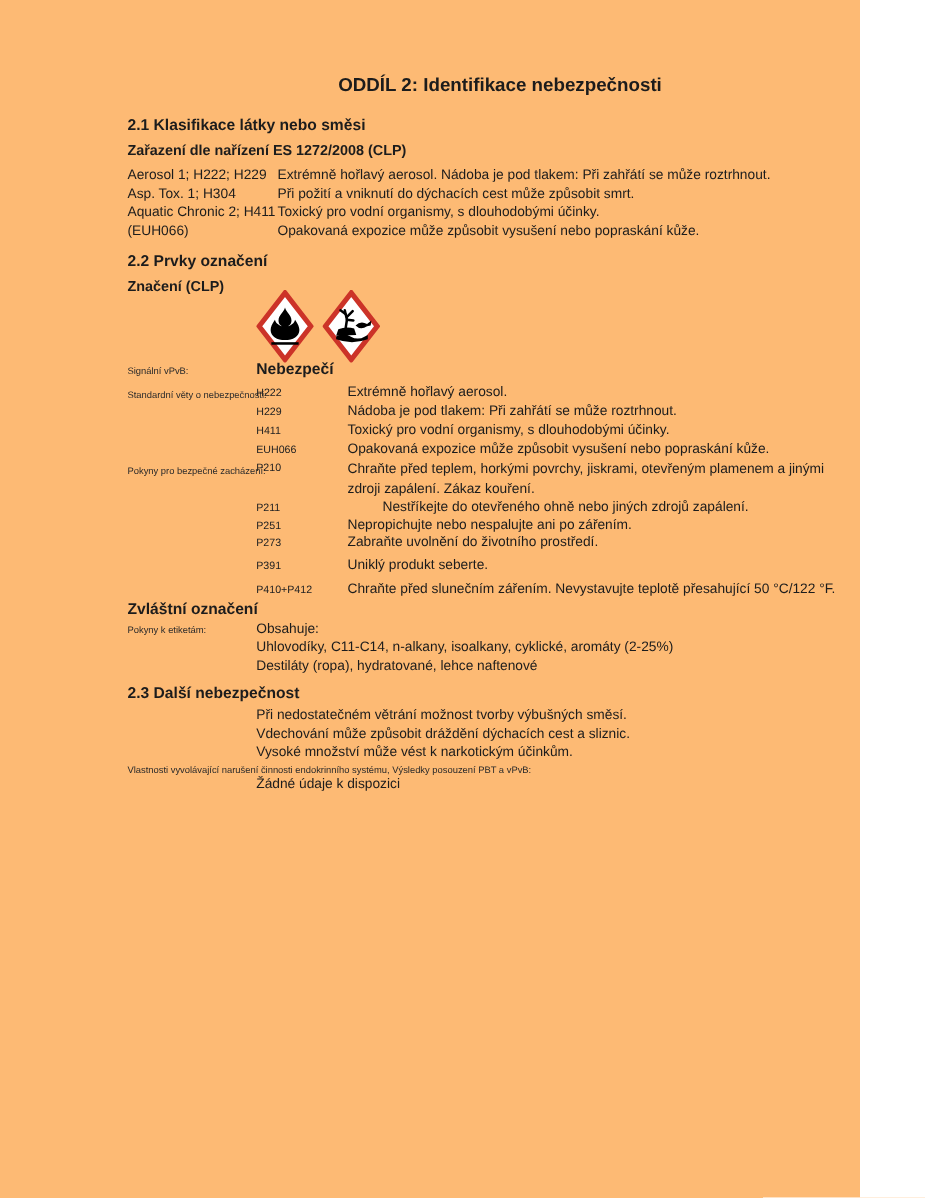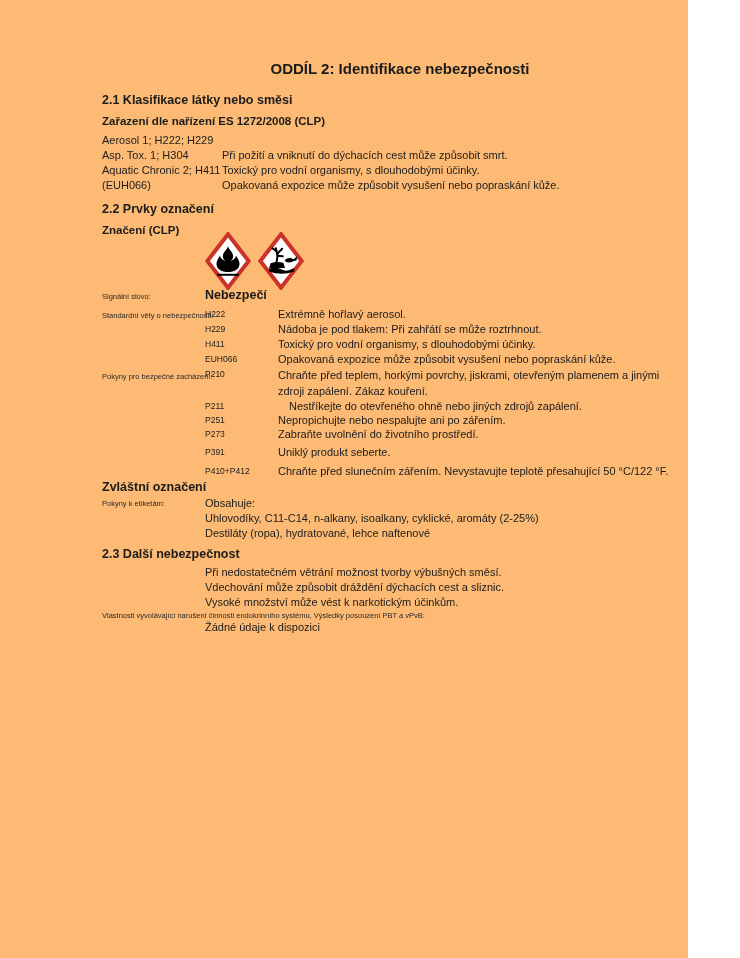--- a/index.html
+++ b/index.html
@@ -23,20 +23,21 @@
 <body>
 
 <div class="page">
 
   <div class="abs title" style="left:70px;top:60px;width:660px;">ODDÍL 2: Identifikace nebezpečnosti</div>
 
   <div class="abs h12" style="left:102px;top:93px;">2.1 Klasifikace látky nebo směsi</div>
   <div class="abs h11" style="left:102px;top:115px;">Zařazení dle nařízení ES 1272/2008 (CLP)</div>
 
   <div class="abs t11" style="left:102px;top:133px;">Aerosol 1; H222; H229</div>
+  <div class="abs t11" style="left:222px;top:133px;">Extrémně hořlavý aerosol. Nádoba je pod tlakem: Při zahřátí se může roztrhnout.</div>
   <div class="abs t11" style="left:102px;top:148px;">Asp. Tox. 1; H304</div>
   <div class="abs t11" style="left:222px;top:148px;">Při požití a vniknutí do dýchacích cest může způsobit smrt.</div>
   <div class="abs t11" style="left:102px;top:163px;">Aquatic Chronic 2; H411</div>
   <div class="abs t11" style="left:222px;top:163px;">Toxický pro vodní organismy, s dlouhodobými účinky.</div>
   <div class="abs t11" style="left:102px;top:178px;">(EUH066)</div>
   <div class="abs t11" style="left:222px;top:178px;">Opakovaná expozice může způsobit vysušení nebo popraskání kůže.</div>
 
   <div class="abs h12" style="left:102px;top:202px;">2.2 Prvky označení</div>
   <div class="abs h11" style="left:102px;top:224px;">Značení (CLP)</div>
 
@@ -55,38 +56,38 @@
         <path d="M34 37 l8 -8"></path>
         <path d="M34 41 l9 1"></path>
         <path d="M32 33 l-7 -5"></path>
       </g>
       <path d="M22 54 q11 -4 22 -1 l3 9 l-28 1 z" fill="#000"></path>
       <path d="M46 49 q7 -7 16 -2 l6 -5 l-1 7 l-5 1 q-9 6 -16 -1 z" fill="#000"></path>
       <path d="M19 64 q10 -6 20 0 q10 6 20 0 l4 -2 l0 6 q-22 8 -44 0 z" fill="#000"></path>
     </svg>
   </div>
 
-  <div class="abs lbl" style="left:102px;top:292px;">Signální slovo:</div>
+  <div class="abs lbl" style="left:102px;top:292px;">Signální vPvB:</div>
   <div class="abs signal" style="left:205px;top:288px;">Nebezpečí</div>
 
   <div class="abs lbl" style="left:102px;top:311px;">Standardní věty o nebezpečnosti:</div>
   <div class="abs code" style="left:205px;top:307px;">H222</div>
   <div class="abs t11" style="left:278px;top:307px;">Extrémně hořlavý aerosol.</div>
   <div class="abs code" style="left:205px;top:322px;text-align:center;">H229</div>
   <div class="abs t11" style="left:278px;top:322px;">Nádoba je pod tlakem: Při zahřátí se může roztrhnout.</div>
   <div class="abs code" style="left:205px;top:337px;">H411</div>
   <div class="abs t11" style="left:278px;top:337px;">Toxický pro vodní organismy, s dlouhodobými účinky.</div>
   <div class="abs code" style="left:205px;top:352px;">EUH066</div>
   <div class="abs t11" style="left:278px;top:352px;">Opakovaná expozice může způsobit vysušení nebo popraskání kůže.</div>
 
   <div class="abs lbl" style="left:102px;top:372px;">Pokyny pro bezpečné zacházení:</div>
   <div class="abs code" style="left:205px;top:367px;">P210</div>
   <div class="abs t11 wrap" style="left:278px;top:367px;width:392px;">Chraňte před teplem, horkými povrchy, jiskrami, otevřeným plamenem a jinými zdroji zapálení. Zákaz kouření.</div>
   <div class="abs code" style="left:205px;top:399px;">P211</div>
-  <div class="abs t11" style="left:273px;top:399px;padding-left:16px;">Nestříkejte do otevřeného ohně nebo jiných zdrojů zapálení.</div>
+  <div class="abs t11" style="left:290px;top:399px;padding-left:16px;">Nestříkejte do otevřeného ohně nebo jiných zdrojů zapálení.</div>
   <div class="abs code" style="left:205px;top:413px;">P251</div>
   <div class="abs t11" style="left:278px;top:413px;">Nepropichujte nebo nespalujte ani po zářením.</div>
   <div class="abs code" style="left:205px;top:427px;">P273</div>
   <div class="abs t11" style="left:278px;top:427px;">Zabraňte uvolnění do životního prostředí.</div>
   <div class="abs code" style="left:205px;top:445px;">P391</div>
   <div class="abs t11" style="left:278px;top:445px;">Uniklý produkt seberte.</div>
   <div class="abs code" style="left:205px;top:464px;">P410+P412</div>
   <div class="abs t11" style="left:278px;top:464px;">Chraňte před slunečním zářením. Nevystavujte teplotě přesahující 50 °C/122 °F.</div>
 
   <div class="abs h12" style="left:102px;top:480px;">Zvláštní označení</div>

